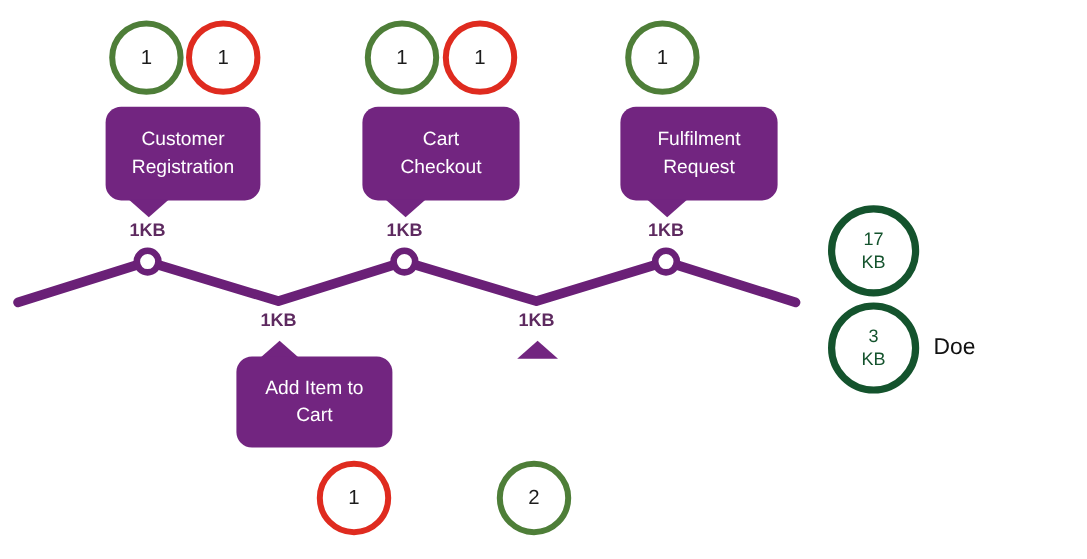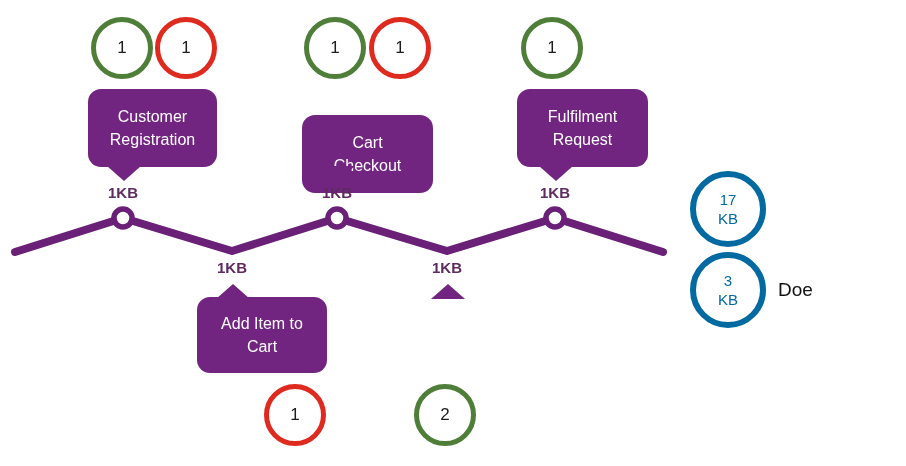--- a/index.html
+++ b/index.html
@@ -72,21 +72,21 @@
     height: 64px;
     border-radius: 50%;
     border: 6px solid;
     background: #ffffff;
     display: flex;
     flex-direction: column;
     align-items: center;
     justify-content: center;
     font-size: 15px;
     line-height: 19px;
-    color: #0369a1;
+    color: #14532d;
     text-align: center;
   }
   .legend-name {
     position: absolute;
     font-size: 19px;
     line-height: 22px;
     color: #111111;
     white-space: nowrap;
   }
 </style>
@@ -122,21 +122,21 @@
   <div class="count-circle ring-red" style="left:264px; top:384px;">
     <span>1</span>
   </div>
 
   <div class="count-circle ring-green" style="left:304px; top:17px;">
     <span>1</span>
   </div>
   <div class="count-circle ring-red" style="left:369px; top:17px;">
     <span>1</span>
   </div>
-  <div class="callout" style="left:302px; top:89px; width:131px; height:78px;margin-top:26px;">
+  <div class="callout" style="left:302px; top:89px; width:131px; height:78px;">
     <span>Cart Checkout</span>
   </div>
   <div class="tail tail-down" style="left:321px; top:166px;"></div>
   <div class="edge-label" style="left:315px; top:184px;">1KB</div>
 
   <div class="edge-label" style="left:425px; top:259px;">1KB</div>
   <div class="tail tail-up" style="left:431px; top:284px;"></div>
   <div class="count-circle ring-green" style="left:414px; top:384px;">
     <span>2</span>
   </div>

